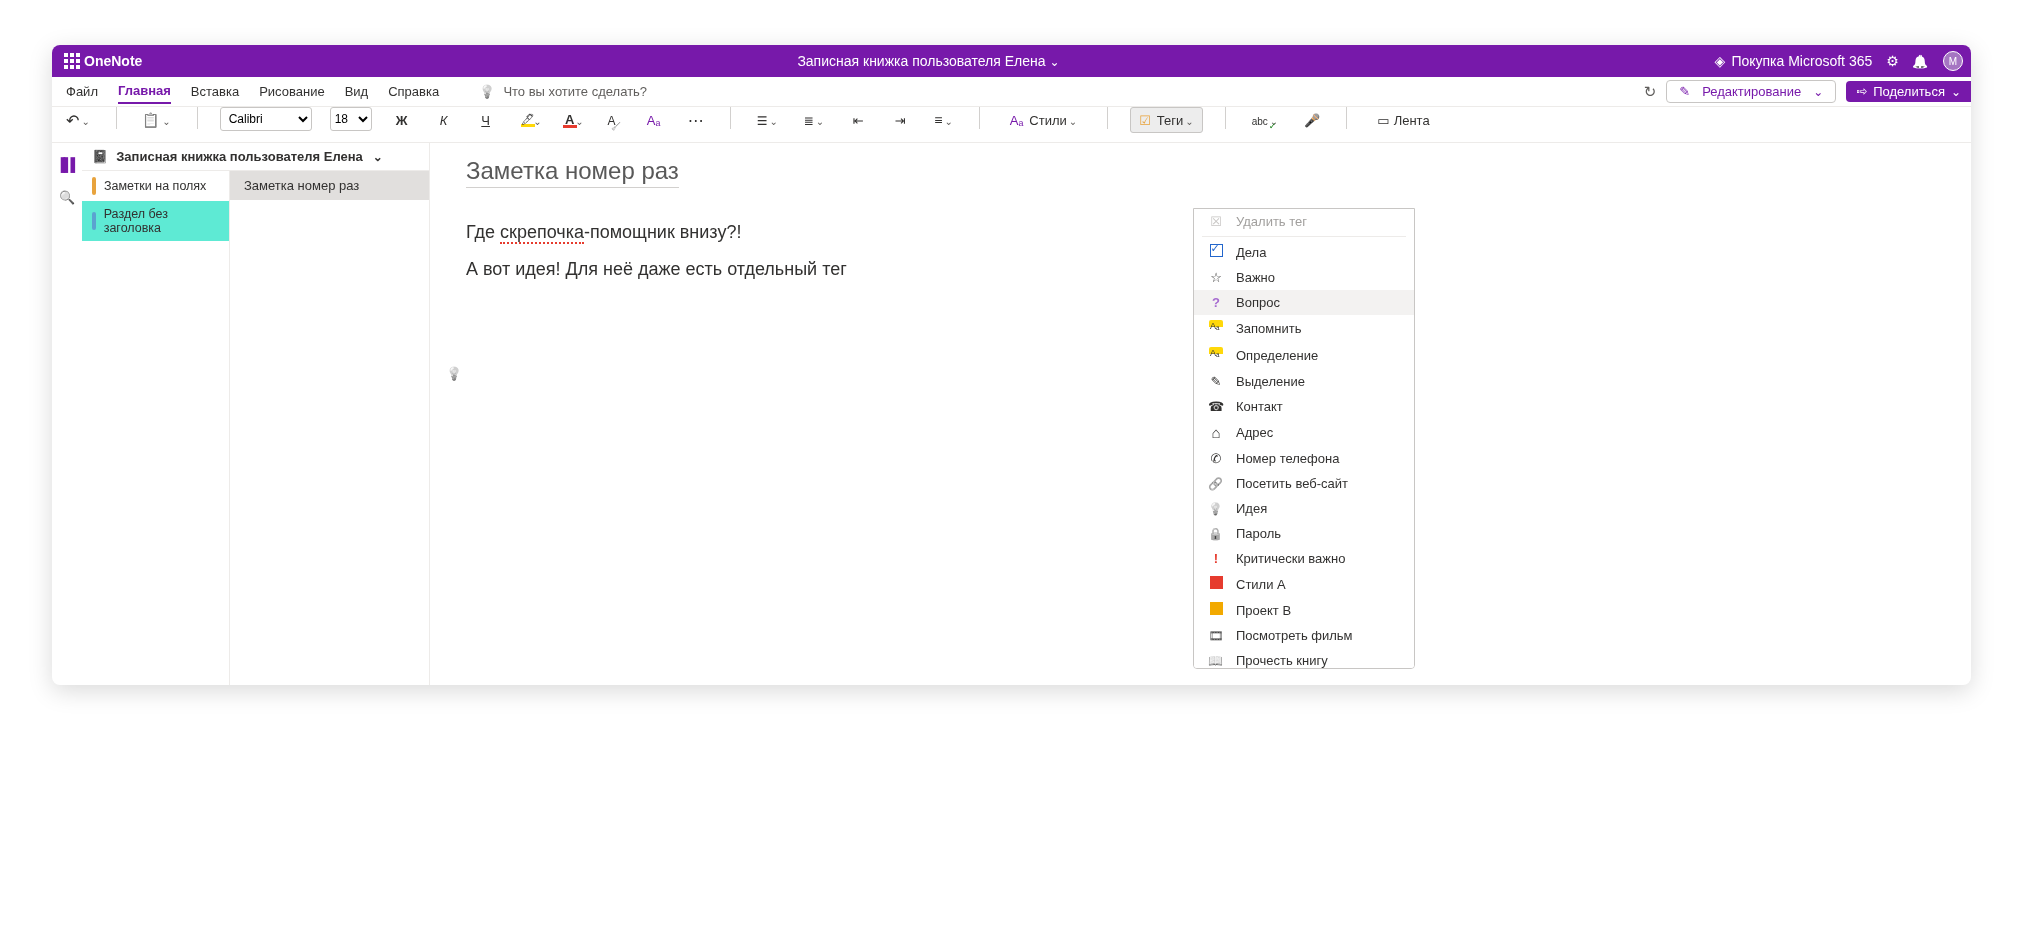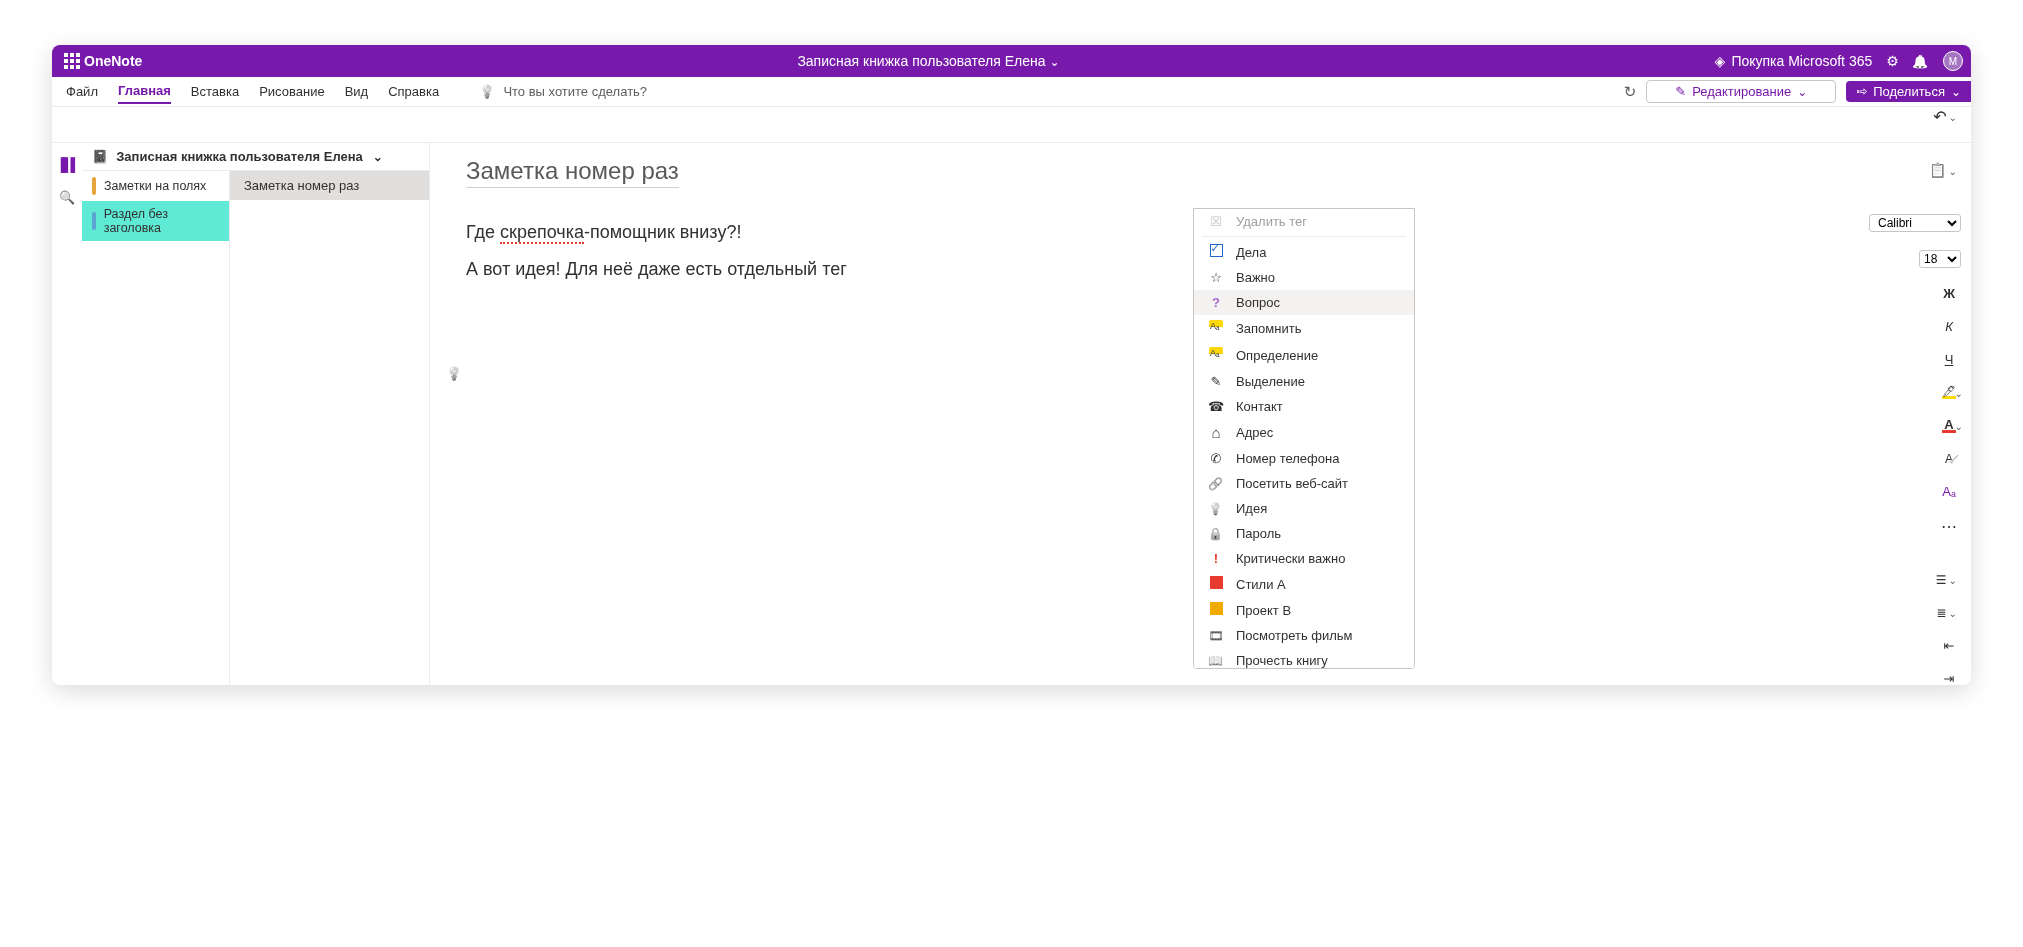--- a/index.html
+++ b/index.html
@@ -20,28 +20,28 @@
   .bell::before { content: "🔔"; font-size: 13px; filter: grayscale(100%) brightness(200%); }
   .avatar { width: 20px; height: 20px; border-radius: 50%; background: #a575c2; border: 1px solid #fff; display: flex; align-items: center; justify-content: center; font-size: 10px; color: #fff; overflow: hidden; }
   
   
   .menubar { height: 30px; display: flex; align-items: center; padding: 0 14px; gap: 20px; border-bottom: 1px solid #edebe9; font-size: 13px; }
   .menubar .tab { cursor: pointer; padding: 4px 0; }
   .menubar .tab.active { color: #7719aa; border-bottom: 2px solid #7719aa; font-weight: 600; }
   .tellme { display: flex; align-items: center; gap: 8px; color: #605e5c; margin-left: 20px; }
   .bulb-icon::before { content: "💡"; filter: grayscale(100%); font-size: 13px; }
   .menubar .right { margin-left: auto; display: flex; align-items: center; gap: 10px; }
-  .btn-outline { display: flex; align-items: center; gap: 6px; border: 1px solid #c8c6c4; border-radius: 4px; padding: 3px 28px; cursor: pointer; color: #7719aa; background: #fff; font-size: 13px; }
+  .btn-outline { display: flex; align-items: center; gap: 12px; border: 1px solid #c8c6c4; border-radius: 4px; padding: 3px 12px; cursor: pointer; color: #7719aa; background: #fff; font-size: 13px; }
   .btn-outline .pen::before { content: "✎"; }
   .btn-primary { display: flex; align-items: center; gap: 6px; background: #7719aa; color: #fff; border-radius: 4px 0 0 4px; padding: 3px 10px 3px 10px; cursor: pointer; font-size: 13px; margin-right: -14px; }
   .btn-primary .shr::before { content: "⇪"; transform: rotate(90deg); display: inline-block; }
   .sync-icon::before { content: "↻"; color: #605e5c; font-size: 15px; }
   
   
-  .ribbon { height: 36px; display: flex; align-items: flex-end; padding: 0 10px; gap: 18px; border-bottom: 1px solid #edebe9; flex-direction: column; }
+  .ribbon { height: 36px; display: flex; align-items: flex-start; padding: 0 10px; gap: 18px; border-bottom: 1px solid #edebe9; }
   .rb { display: flex; align-items: center; justify-content: center; min-width: 24px; height: 26px; padding: 0 4px; border-radius: 3px; cursor: pointer; color: #323130; position: relative; }
   .rb .dd::after { content: "⌄"; font-size: 10px; margin-left: 2px; color: #605e5c; }
   .sep { width: 1px; height: 22px; background: #d2d0ce; margin: 0 4px; }
   .undo::before { content: "↶"; font-size: 16px; }
   .paste::before { content: "📋"; font-size: 14px; filter: grayscale(100%); }
   select.font { height: 24px; border: 1px solid #c8c6c4; border-radius: 3px; font-size: 12px; padding: 0 4px; min-width: 92px; background: #fff; }
   select.size { height: 24px; border: 1px solid #c8c6c4; border-radius: 3px; font-size: 12px; width: 42px; background: #fff; }
   .bold::before { content: "Ж"; font-weight: bold; }
   .italic::before { content: "К"; font-style: italic; }
   .under::before { content: "Ч"; text-decoration: underline; }

